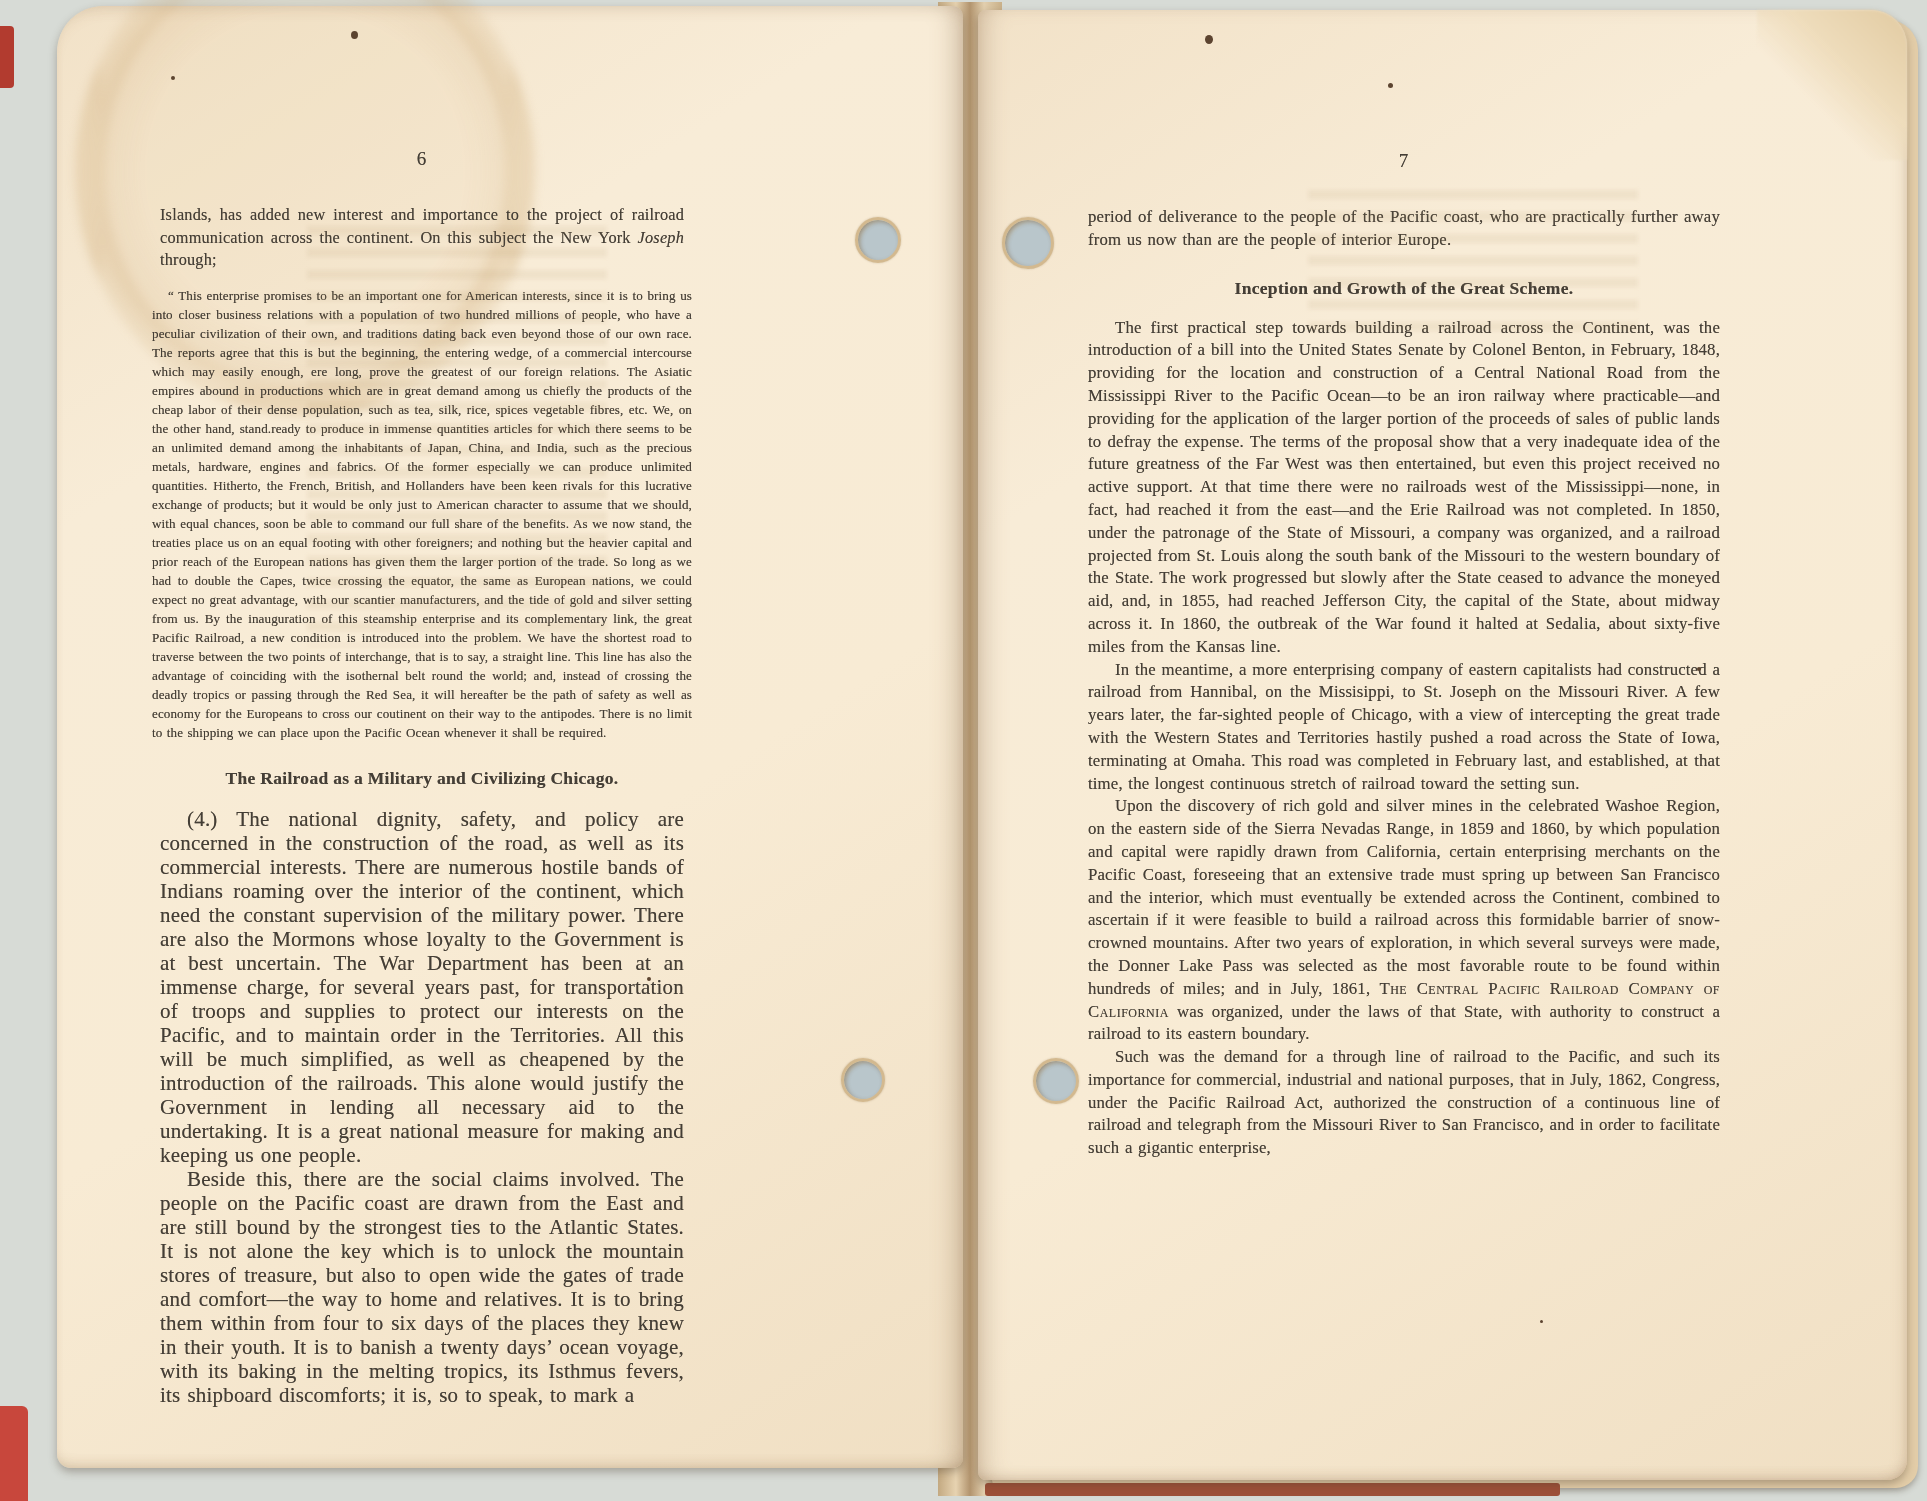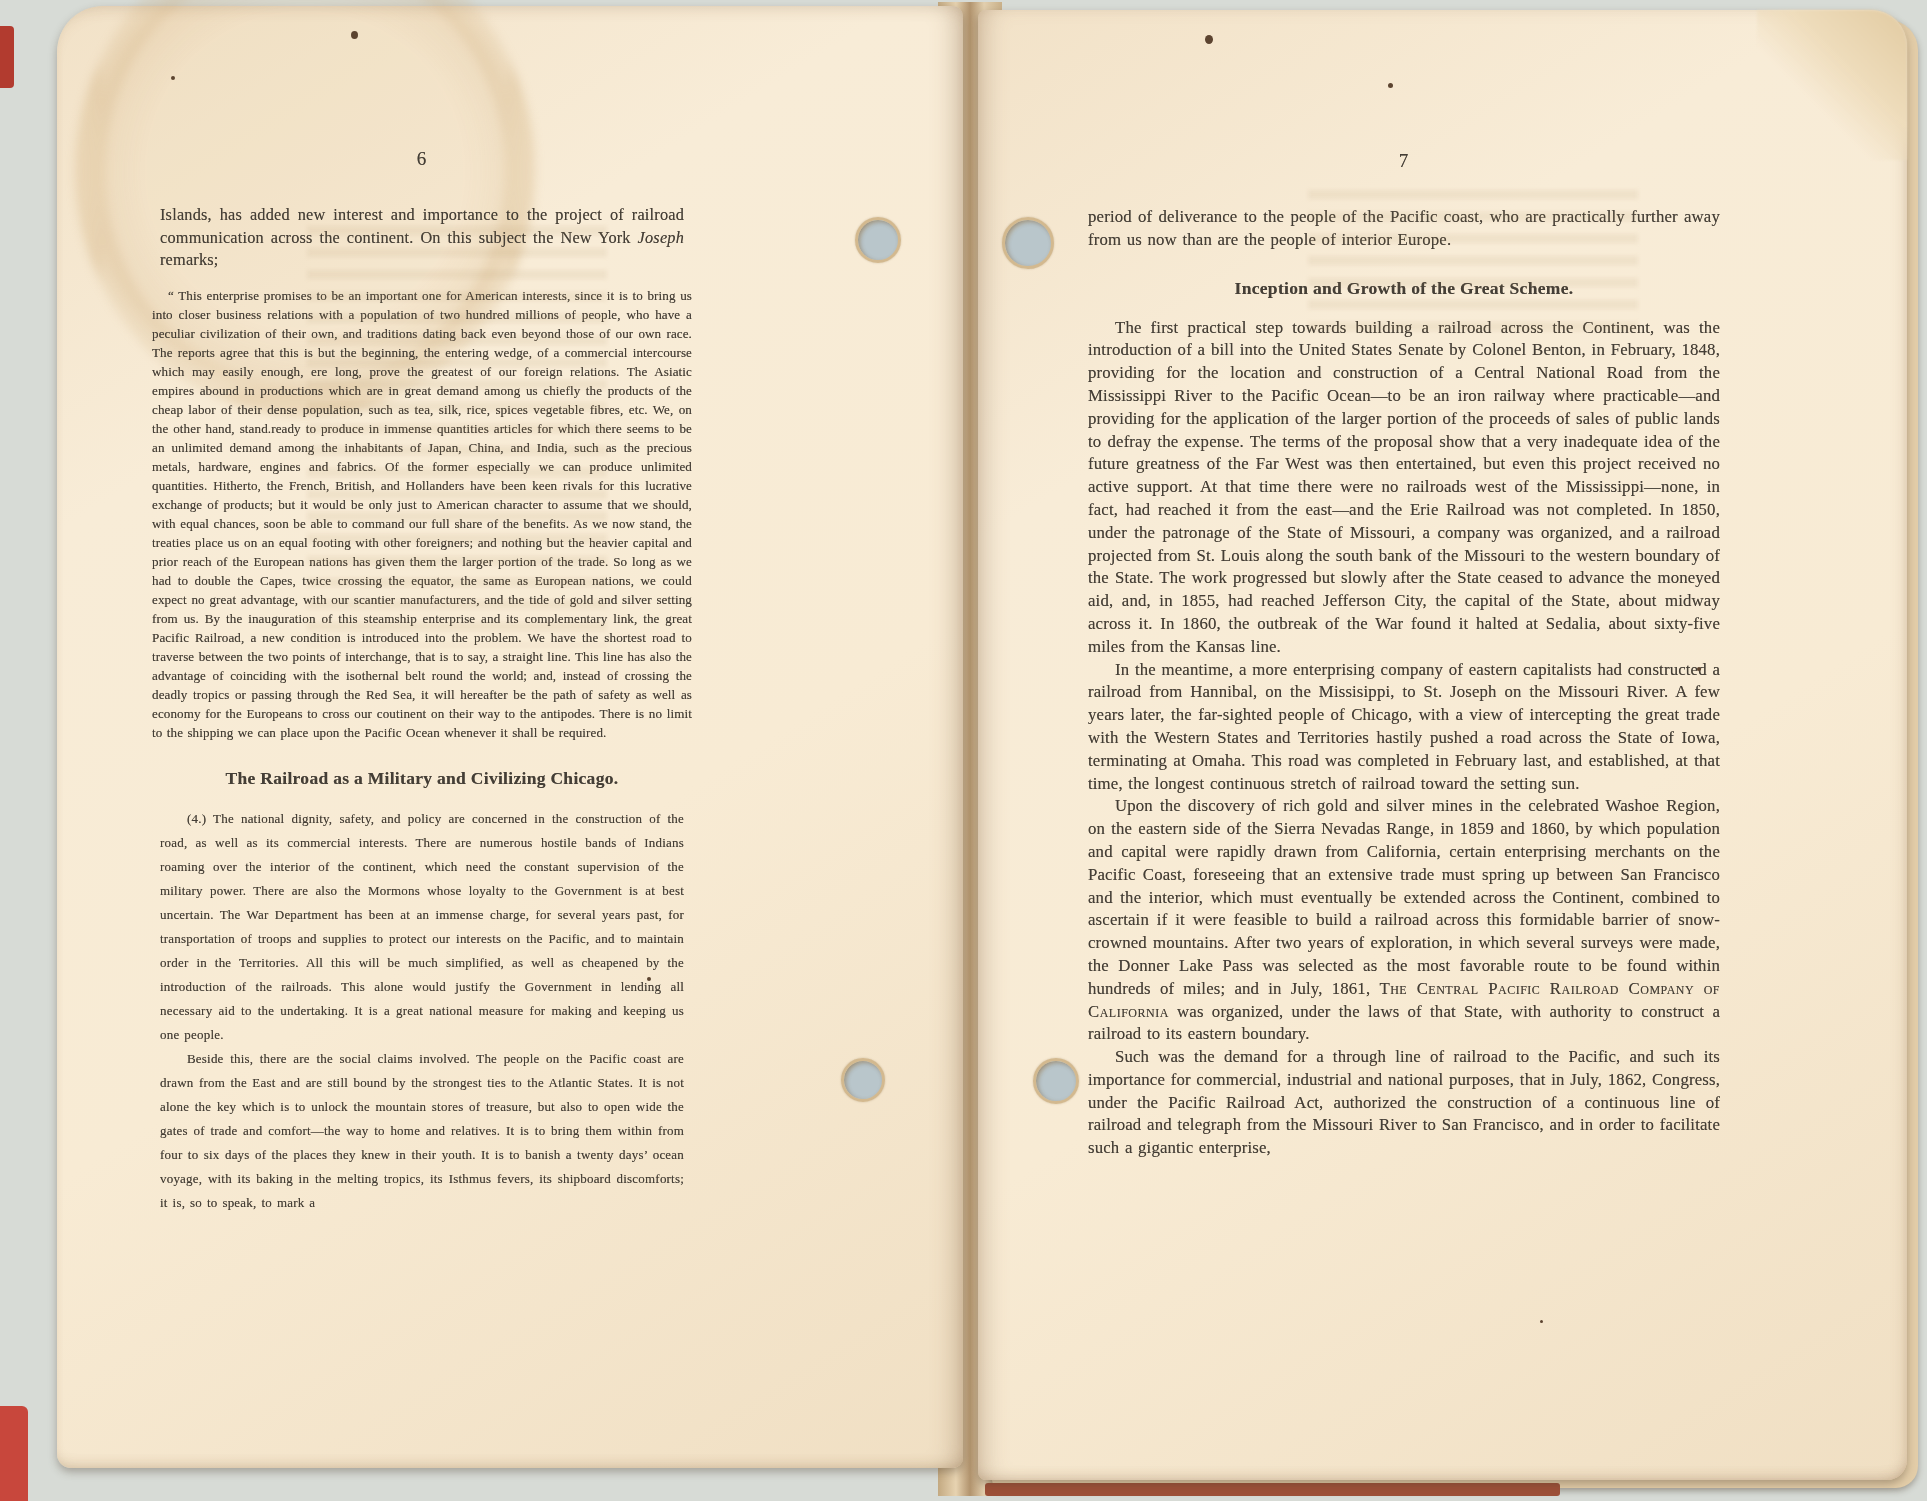--- a/index.html
+++ b/index.html
@@ -73,21 +73,21 @@
   .folio{text-align:center;font-size:19px;letter-spacing:1px;margin:0 0 34px 0;}
   .lead{font-size:16.3px;line-height:22.5px;margin:0;word-spacing:1.5px;letter-spacing:.2px;}
   .quote{
     font-size:13.1px;line-height:19px;margin:14px 0 0 -8px;width:540px;
     text-indent:16px;word-spacing:1px;letter-spacing:.1px;
   }
   .heading{
     font-size:17.5px;font-weight:bold;text-align:center;
     margin:26px 0 18px 0;letter-spacing:.3px;
   }
-  .page.left .body{font-size:13px;line-height:24px;margin:0;word-spacing:1.5px;letter-spacing:.2px;}
+  .page.left .body{font-size:21px;line-height:24px;margin:0;word-spacing:1.5px;letter-spacing:.2px;}
   .page.right .body{font-size:16.8px;line-height:22.8px;margin:0;word-spacing:1.2px;letter-spacing:.15px;}
   .indent{text-indent:27px;}
   .smallcaps{font-variant:small-caps;letter-spacing:.5px;}
   .body,.lead,.quote,.heading,.folio{text-shadow:0 0 .5px rgba(62,52,40,.55);}
 </style>
 </head>
 <body>
 
 <div class="scan">
 
@@ -98,21 +98,21 @@
   <div class="red-strip-bottom"></div>
 
   <section class="page left">
     <div class="stain-ring"></div>
     <div class="bleed" style="left:250px;top:220px;width:300px;height:420px;"></div>
     <div class="hole" style="left:798px;top:211px;width:40px;height:40px;"></div>
     <div class="hole" style="left:784px;top:1052px;width:38px;height:38px;"></div>
 
     <div class="col">
       <div class="folio">6</div>
-      <p class="lead"><span>Islands, has added new interest and importance to the project of railroad communication across the continent.  On this subject the New York </span><i>Joseph</i><span> remarks;</span></p>
+      <p class="lead"><span>Islands, has added new interest and importance to the project of railroad communication across the continent.  On this subject the New York </span><i>Joseph</i><span> through;</span></p>
       <p class="quote">“ This enterprise promises to be an important one for American interests, since it is to bring us into closer business relations with a population of two hundred millions of people, who have a peculiar civilization of their own, and traditions dating back even beyond those of our own race.  The reports agree that this is but the beginning, the entering wedge, of a commercial intercourse which may easily enough, ere long, prove the greatest of our foreign relations.  The Asiatic empires abound in productions which are in great demand among us chiefly the products of the cheap labor of their dense population, such as tea, silk, rice, spices vegetable fibres, etc.  We, on the other hand, stand.ready to produce in immense quantities articles for which there seems to be an unlimited demand among the inhabitants of Japan, China, and India, such as the precious metals, hardware, engines and fabrics.  Of the former especially we can produce unlimited quantities.  Hitherto, the French, British, and Hollanders have been keen rivals for this lucrative exchange of products; but it would be only just to American character to assume that we should, with equal chances, soon be able to command our full share of the benefits.  As we now stand, the treaties place us on an equal footing with other foreigners; and nothing but the heavier capital and prior reach of the European nations has given them the larger portion of the trade.  So long as we had to double the Capes, twice crossing the equator, the same as European nations, we could expect no great advantage, with our scantier manufacturers, and the tide of gold and silver setting from us.  By the inauguration of this steamship enterprise and its complementary link, the great Pacific Railroad, a new condition is introduced into the problem.  We have the shortest road to traverse between the two points of interchange, that is to say, a straight line.  This line has also the advantage of coinciding with the isothernal belt round the world; and, instead of crossing the deadly tropics or passing through the Red Sea, it will hereafter be the path of safety as well as economy for the Europeans to cross our coutinent on their way to the antipodes.  There is no limit to the shipping we can place upon the Pacific Ocean whenever it shall be required.</p>
       <h2 class="heading">The Railroad as a Military and Civilizing Chicago.</h2>
       <p class="body indent">(4.) The national dignity, safety, and policy are concerned in the construction of the road, as well as its commercial interests.  There are numerous hostile bands of Indians roaming over the interior of the continent, which need the constant supervision of the military power.  There are also the Mormons whose loyalty to the Government is at best uncertain.  The War Department has been at an immense charge, for several years past, for transportation of troops and supplies to protect our interests on the Pacific, and to maintain order in the Territories.  All this will be much simplified, as well as cheapened by the introduction of the railroads.  This alone would justify the Government in lending all necessary aid to the undertaking.  It is a great national measure for making and keeping us one people.</p>
       <p class="body indent">Beside this, there are the social claims involved.  The people on the Pacific coast are drawn from the East and are still bound by the strongest ties to the Atlantic States.  It is not alone the key which is to unlock the mountain stores of treasure, but also to open wide the gates of trade and comfort—the way to home and relatives.  It is to bring them within from four to six days of the places they knew in their youth.  It is to banish a twenty days’ ocean voyage, with its baking in the melting tropics, its Isthmus fevers, its shipboard discomforts; it is, so to speak, to mark a</p>
     </div>
   </section>
 
   <section class="page right">
     <div class="corner-fold"></div>
     <div class="bleed" style="left:330px;top:180px;width:330px;height:150px;"></div>

